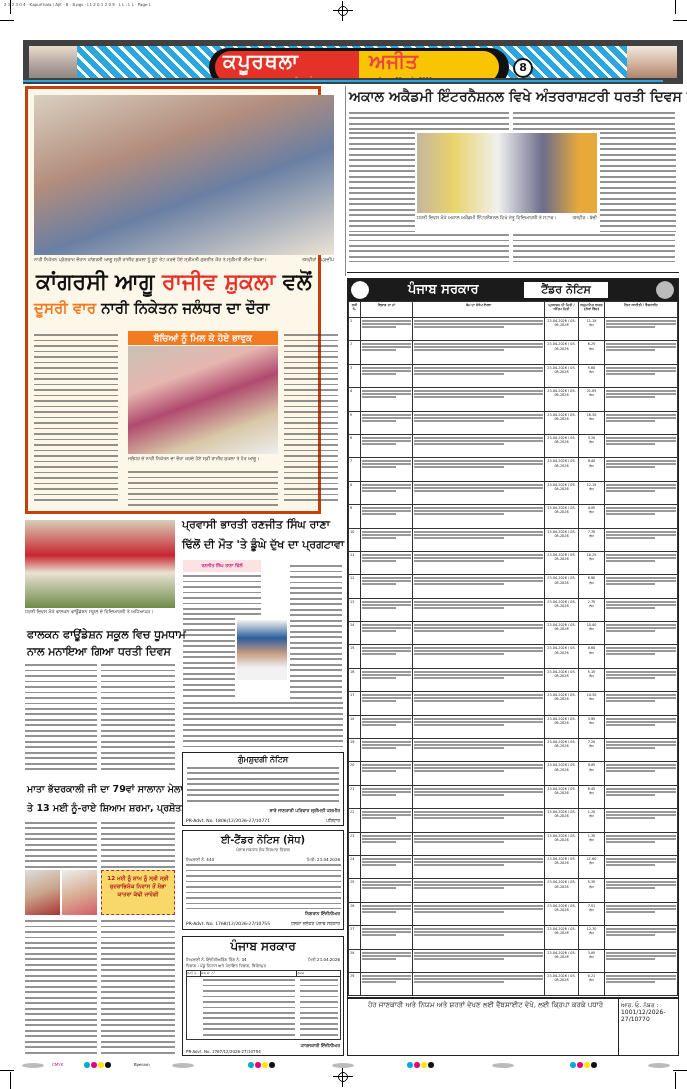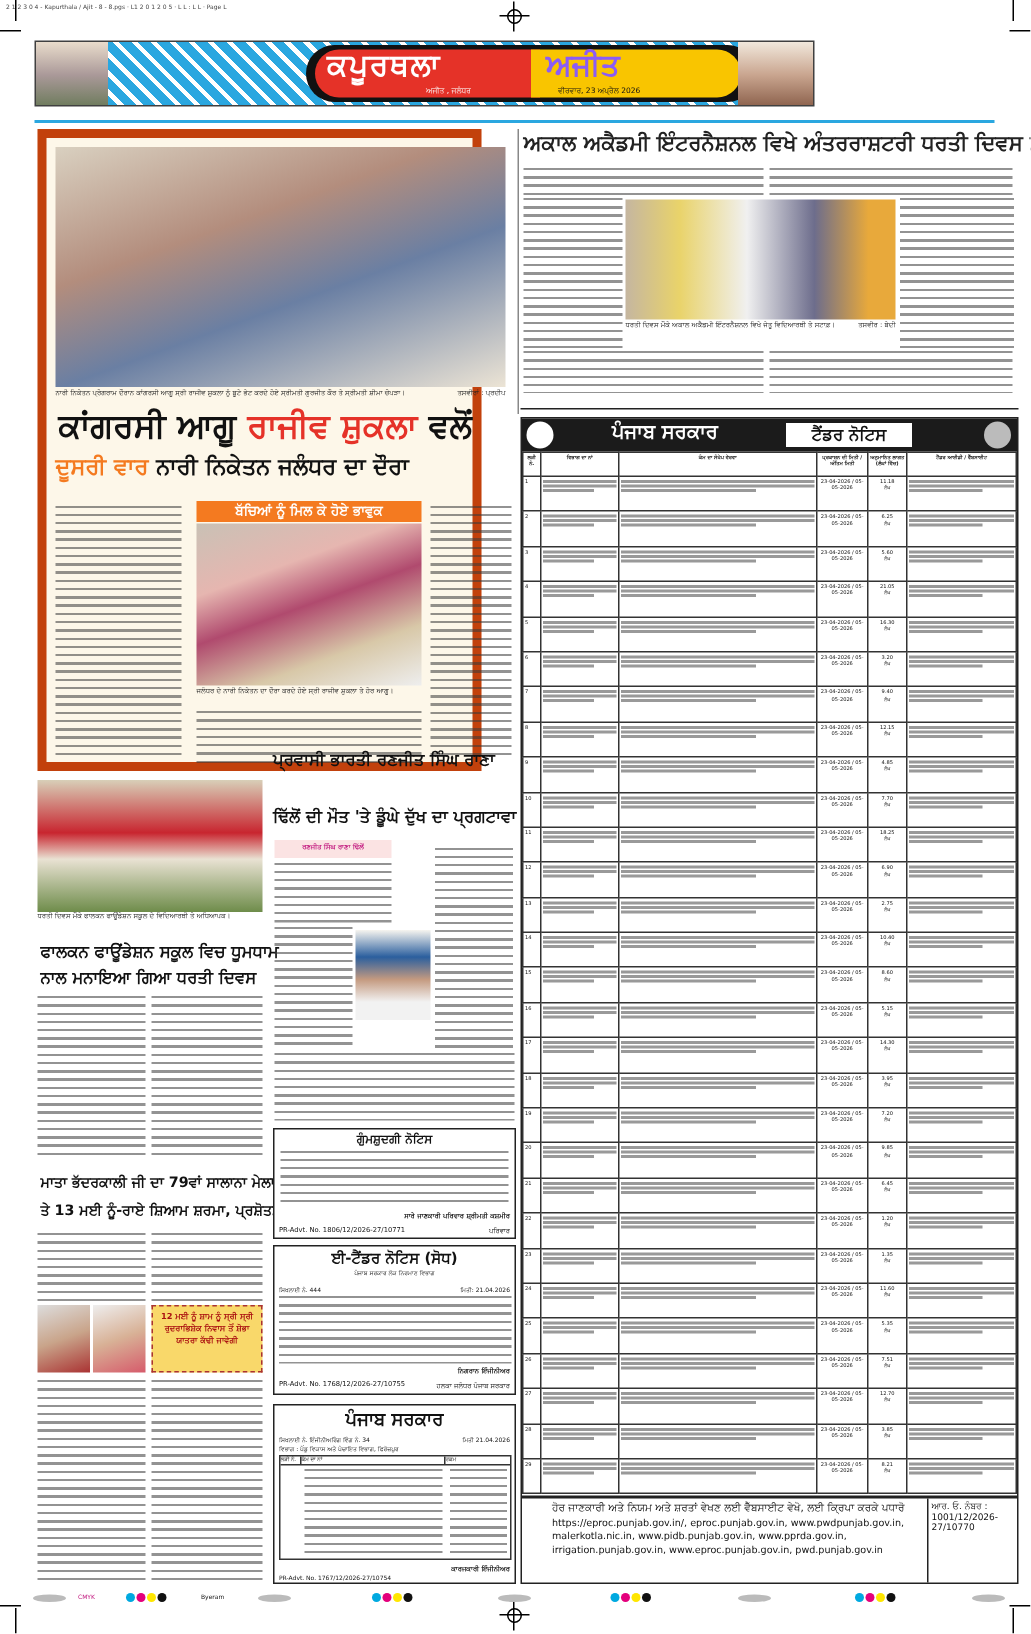--- a/index.html
+++ b/index.html
@@ -4,36 +4,36 @@
 <style>
   *{box-sizing:border-box;margin:0;padding:0}
   body{width:687px;height:1089px;background:#fff;font-family:"DejaVu Sans",sans-serif;position:relative;overflow:hidden;color:#111}
   .slug{position:absolute;left:4px;top:2px;font-size:4px;color:#444}
   .crop{position:absolute;background:#000}
   .reg{position:absolute;width:20px;height:20px}
   .reg:before{content:"";position:absolute;left:9px;top:0;width:1px;height:20px;background:#000}
   .reg:after{content:"";position:absolute;left:0;top:9px;width:20px;height:1px;background:#000}
   .reg .c{position:absolute;left:5px;top:5px;width:10px;height:10px;border:1px solid #000;border-radius:50%}
   
-  .mast{position:absolute;left:23px;top:27px;width:520px;height:44px;border:1px solid #404040;background:#fff;overflow:hidden}
+  .mast{position:absolute;left:23px;top:40px;width:660px;height:44px;border:6px solid #404040;background:#fff;overflow:hidden}
   .mast .photoL{position:absolute;left:0;top:0;width:48px;height:44px;background:linear-gradient(180deg,#e9dccb,#a99,#6b7a5a)}
   .mast .photoR{position:absolute;right:0;top:0;width:50px;height:44px;background:linear-gradient(180deg,#f1e8dc,#c9a58f,#8a5f4a)}
   .mast .band{position:absolute;left:48px;right:50px;top:0;height:44px;background:
      repeating-linear-gradient(45deg,#2aa7e0 0 6px,#fff 6px 9px),#2aa7e0}
   .mast .pill{position:absolute;left:180px;top:2px;width:300px;height:38px;border-radius:20px;background:#111;overflow:hidden}
   .mast .pill .red{position:absolute;left:6px;top:3px;width:150px;height:32px;background:#e53228;border-radius:16px 0 0 16px}
   .mast .pill .yel{position:absolute;left:150px;top:3px;width:140px;height:32px;background:#f9c500;border-radius:0 16px 16px 0}
   .mast .t1{position:absolute;left:194px;top:3px;font-size:20px;font-weight:bold;color:#fff;letter-spacing:1px}
-  .mast .t2{position:absolute;left:340px;top:3px;font-size:20px;font-weight:bold;color:#8b5cf6}
+  .mast .t2{position:absolute;left:340px;top:3px;font-size:20px;font-weight:bold;color:#ef4444}
   .mast .sub1{position:absolute;left:260px;top:30px;font-size:5px;color:#fff}
   .mast .sub2{position:absolute;left:348px;top:30px;font-size:5px;color:#111}
   .mast .pg{position:absolute;left:484px;top:12px;width:20px;height:20px;border-radius:50%;background:#fff;border:2px solid #111;font-size:11px;font-weight:bold;text-align:center;line-height:16px}
   .rule-top{position:absolute;left:23px;top:80px;width:640px;height:2px;background:#2aa7e0}
   
-  .box1{position:absolute;left:25px;top:86px;width:296px;height:428px;border:6px solid #c2410c;background:#fdf7e9}
+  .box1{position:absolute;left:25px;top:86px;width:296px;height:428px;border:3px solid #c2410c;background:#fdf7e9}
   .photo{position:absolute;background:linear-gradient(160deg,#d9d0c0,#b38d7d 35%,#6a7fa3 60%,#ece4d5)}
   .cap{position:absolute;font-size:4.6px;line-height:6px;color:#222}
   .hl{position:absolute;font-weight:bold;white-space:nowrap}
   .txtcol{position:absolute;background:repeating-linear-gradient(180deg,#3a3a3a 0 1.6px,transparent 1.6px 5.5px);opacity:.55}
   .kicker{position:absolute;background:#f47a20;color:#fff;font-size:9px;font-weight:bold;text-align:center}
   
   .rule-r{position:absolute;left:345px;width:1px;background:#888}
   .hl-r{position:absolute;left:349px;top:88px;font-size:14px;font-weight:bold;color:#222;white-space:nowrap}
   
   .tender{position:absolute;left:347px;top:278px;width:332px;height:720px;border:1px solid #222}
@@ -928,21 +928,20 @@
             <span class="blur"></span>
             <span class="blur s"></span>
           </td>
         </tr>
       </tbody>
   </table>
 </div>
 <div class="foot">
   <div class="l">
     <div>ਹੋਰ ਜਾਣਕਾਰੀ ਅਤੇ ਨਿਯਮ ਅਤੇ ਸ਼ਰਤਾਂ ਵੇਖਣ ਲਈ ਵੈੱਬਸਾਈਟ ਵੇਖੋ, ਲਈ ਕ੍ਰਿਪਾ ਕਰਕੇ ਪਧਾਰੋ</div>
-    <div style="font-size:6.4px;line-height:9px">https://eproc.punjab.gov.in/, eproc.punjab.gov.in, www.pwdpunjab.gov.in, malerkotla.nic.in, www.pidb.punjab.gov.in, www.pprda.gov.in, irrigation.punjab.gov.in, www.eproc.punjab.gov.in, pwd.punjab.gov.in</div>
   </div>
   <div class="r">
     <div>ਆਰ. ਓ. ਨੰਬਰ :</div>
     <div>1001/12/2026-27/10770</div>
   </div>
 </div>
 
 <div class="photo" style="left:25px;top:520px;width:150px;height:88px;background:linear-gradient(180deg,#d8cfb8,#c8252f 40%,#e9e2d3 60%,#6e8c4a)"></div>
 <div class="cap" style="left:25px;top:609px;width:150px">ਧਰਤੀ ਦਿਵਸ ਮੌਕੇ ਫਾਲਕਨ ਫਾਊਂਡੇਸ਼ਨ ਸਕੂਲ ਦੇ ਵਿਦਿਆਰਥੀ ਤੇ ਅਧਿਆਪਕ।</div>
 <div class="hl" style="left:27px;top:628px;font-size:11px">ਫਾਲਕਨ ਫਾਊਂਡੇਸ਼ਨ ਸਕੂਲ ਵਿਚ ਧੂਮਧਾਮ</div>
@@ -952,21 +951,21 @@
 <div class="hl" style="left:27px;top:783px;font-size:9.5px">ਮਾਤਾ ਭੱਦਰਕਾਲੀ ਜੀ ਦਾ 79ਵਾਂ ਸਾਲਾਨਾ ਮੇਲਾ 12</div>
 <div class="hl" style="left:27px;top:802px;font-size:9.5px">ਤੇ 13 ਮਈ ਨੂੰ-ਰਾਏ ਸ਼ਿਆਮ ਸ਼ਰਮਾ, ਪ੍ਰਸ਼ੋਤਮ ਪਾਸੀ</div>
 <div class="txtcol" style="left:25px;top:822px;width:72px;height:46px"></div>
 <div class="txtcol" style="left:101px;top:822px;width:74px;height:46px"></div>
 <div class="photo" style="left:25px;top:870px;width:35px;height:45px;background:linear-gradient(160deg,#ddd,#c9a48a,#a33)"></div>
 <div class="photo" style="left:62px;top:870px;width:35px;height:45px;background:linear-gradient(160deg,#eee,#d8b196,#d65b6b)"></div>
 <div style="position:absolute;left:101px;top:870px;width:74px;height:45px;background:#f9d86a;border:1px dashed #a33;font-size:5.5px;line-height:8px;color:#a11;padding:3px;font-weight:bold;text-align:center">12 ਮਈ ਨੂੰ ਸ਼ਾਮ ਨੂੰ ਸ੍ਰੀ ਸ੍ਰੀ ਰੁਦਰਾਭਿਸ਼ੇਕ ਨਿਵਾਸ ਤੋਂ ਸ਼ੋਭਾ ਯਾਤਰਾ ਕੱਢੀ ਜਾਵੇਗੀ</div>
 <div class="txtcol" style="left:25px;top:920px;width:72px;height:135px"></div>
 <div class="txtcol" style="left:101px;top:920px;width:74px;height:135px"></div>
 
-<div class="hl" style="left:182px;top:500px;font-size:11px">ਪ੍ਰਵਾਸੀ ਭਾਰਤੀ ਰਣਜੀਤ ਸਿੰਘ ਰਾਣਾ</div>
+<div class="hl" style="left:182px;top:518px;font-size:11px">ਪ੍ਰਵਾਸੀ ਭਾਰਤੀ ਰਣਜੀਤ ਸਿੰਘ ਰਾਣਾ</div>
 <div class="hl" style="left:182px;top:538px;font-size:11px">ਢਿੱਲੋਂ ਦੀ ਮੌਤ 'ਤੇ ਡੂੰਘੇ ਦੁੱਖ ਦਾ ਪ੍ਰਗਟਾਵਾ</div>
 <div style="position:absolute;left:183px;top:560px;width:78px;height:12px;background:#fbe3e3;color:#c2187f;font-size:4.5px;font-weight:bold;line-height:12px;text-align:center">ਰਣਜੀਤ ਸਿੰਘ ਰਾਣਾ ਢਿੱਲੋਂ</div>
 <div class="txtcol" style="left:183px;top:575px;width:78px;height:40px"></div>
 <div class="txtcol" style="left:183px;top:618px;width:52px;height:82px"></div>
 <div class="photo" style="left:237px;top:620px;width:50px;height:60px;background:linear-gradient(180deg,#f6f4ef 0%,#2b5f9e 30%,#c49a80 55%,#f2f2f2 80%)"></div>
 <div class="txtcol" style="left:290px;top:565px;width:52px;height:135px"></div>
 <div class="txtcol" style="left:183px;top:702px;width:160px;height:45px"></div>
 
 <div class="notice" style="left:182px;top:752px;width:162px;height:74px">
   <div style="text-align:center;font-size:8px;font-weight:bold;margin-top:2px">ਗੁੰਮਸ਼ੁਦਗੀ ਨੋਟਿਸ</div>

